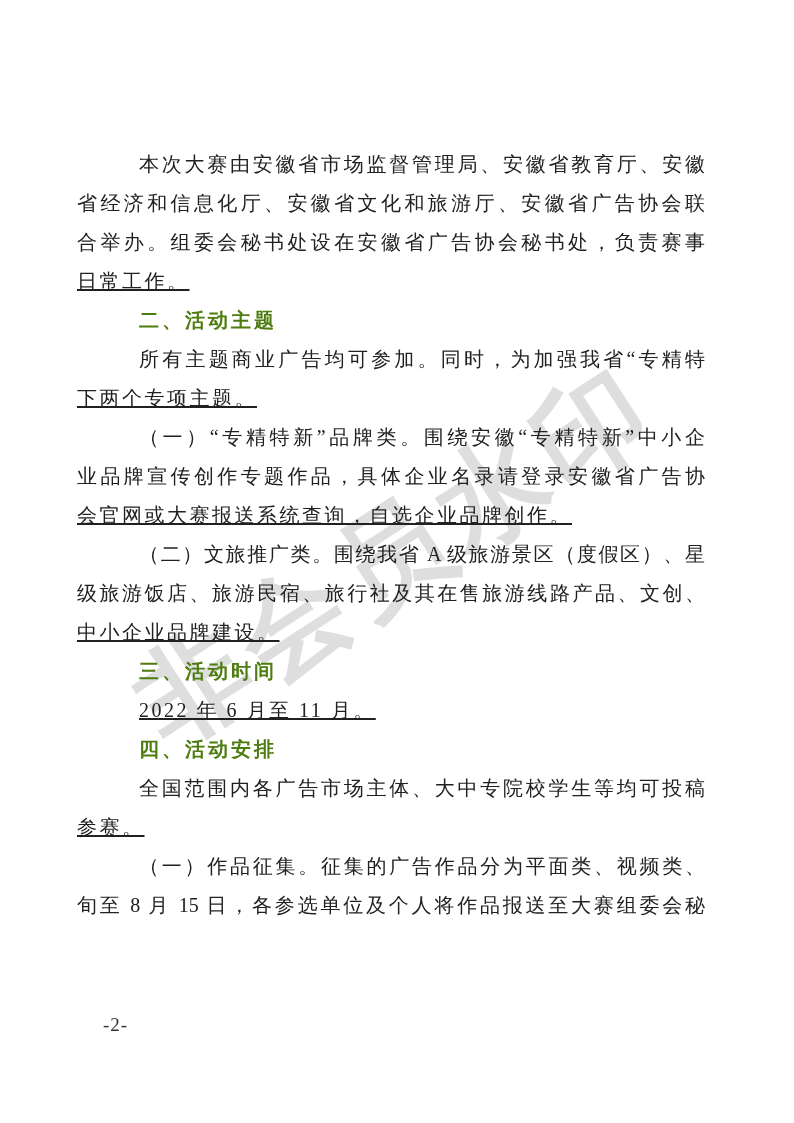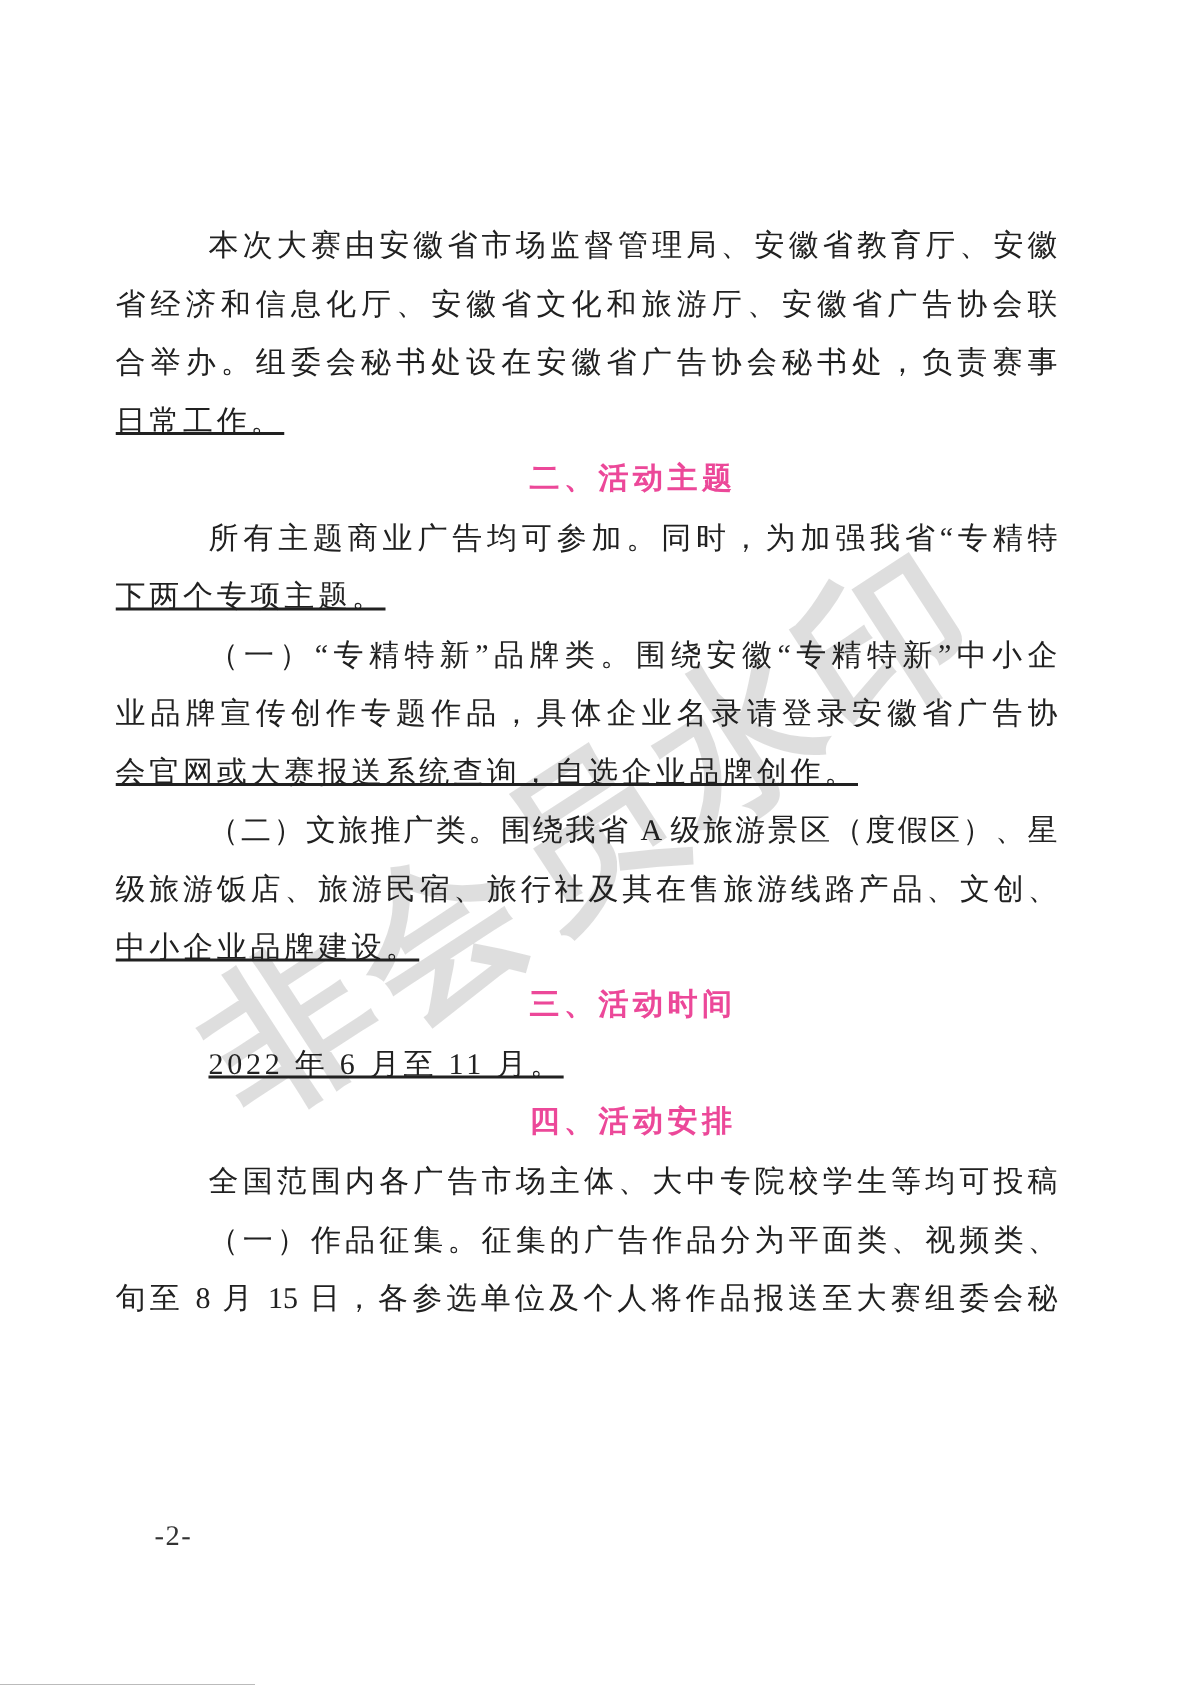--- a/index.html
+++ b/index.html
@@ -55,25 +55,24 @@
   }
   .ind {
     text-indent: 62px;
   }
   .short {
     letter-spacing: 2.5px;
     text-decoration: underline;
   }
   .head {
     font-weight: 700;
-    color: #ec4899;
+    color: #4d7c0f;
     letter-spacing: 3px;
     text-indent: 62px;
-    font-family: Liberation Mono, monospace;
-    text-align: center;
+    font-family: Liberation Sans, sans-serif;
   }
   .page-number {
     position: absolute;
     left: 103px;
     top: 1010px;
     z-index: 1;
     font-size: 19px;
     line-height: 30px;
     letter-spacing: 1px;
     color: #333;
@@ -106,20 +105,21 @@
     <div class="ln j">级旅游饭店、旅游民宿、旅行社及其在售旅游线路产品、文创、</div>
     <div class="ln short">中小企业品牌建设。</div>
 
     <div class="ln head">三、活动时间</div>
 
     <div class="ln short ind">2022 年 6 月至 11 月。</div>
 
     <div class="ln head">四、活动安排</div>
 
     <div class="ln j ind">全国范围内各广告市场主体、大中专院校学生等均可投稿</div>
+    <div class="ln short">参赛。</div>
 
     <div class="ln j ind">（一）作品征集。征集的广告作品分为平面类、视频类、</div>
     <div class="ln j">旬至 8 月 15 日，各参选单位及个人将作品报送至大赛组委会秘</div>
 
   </div>
 
   <div class="page-number">-2-</div>
 
 </div>
 

